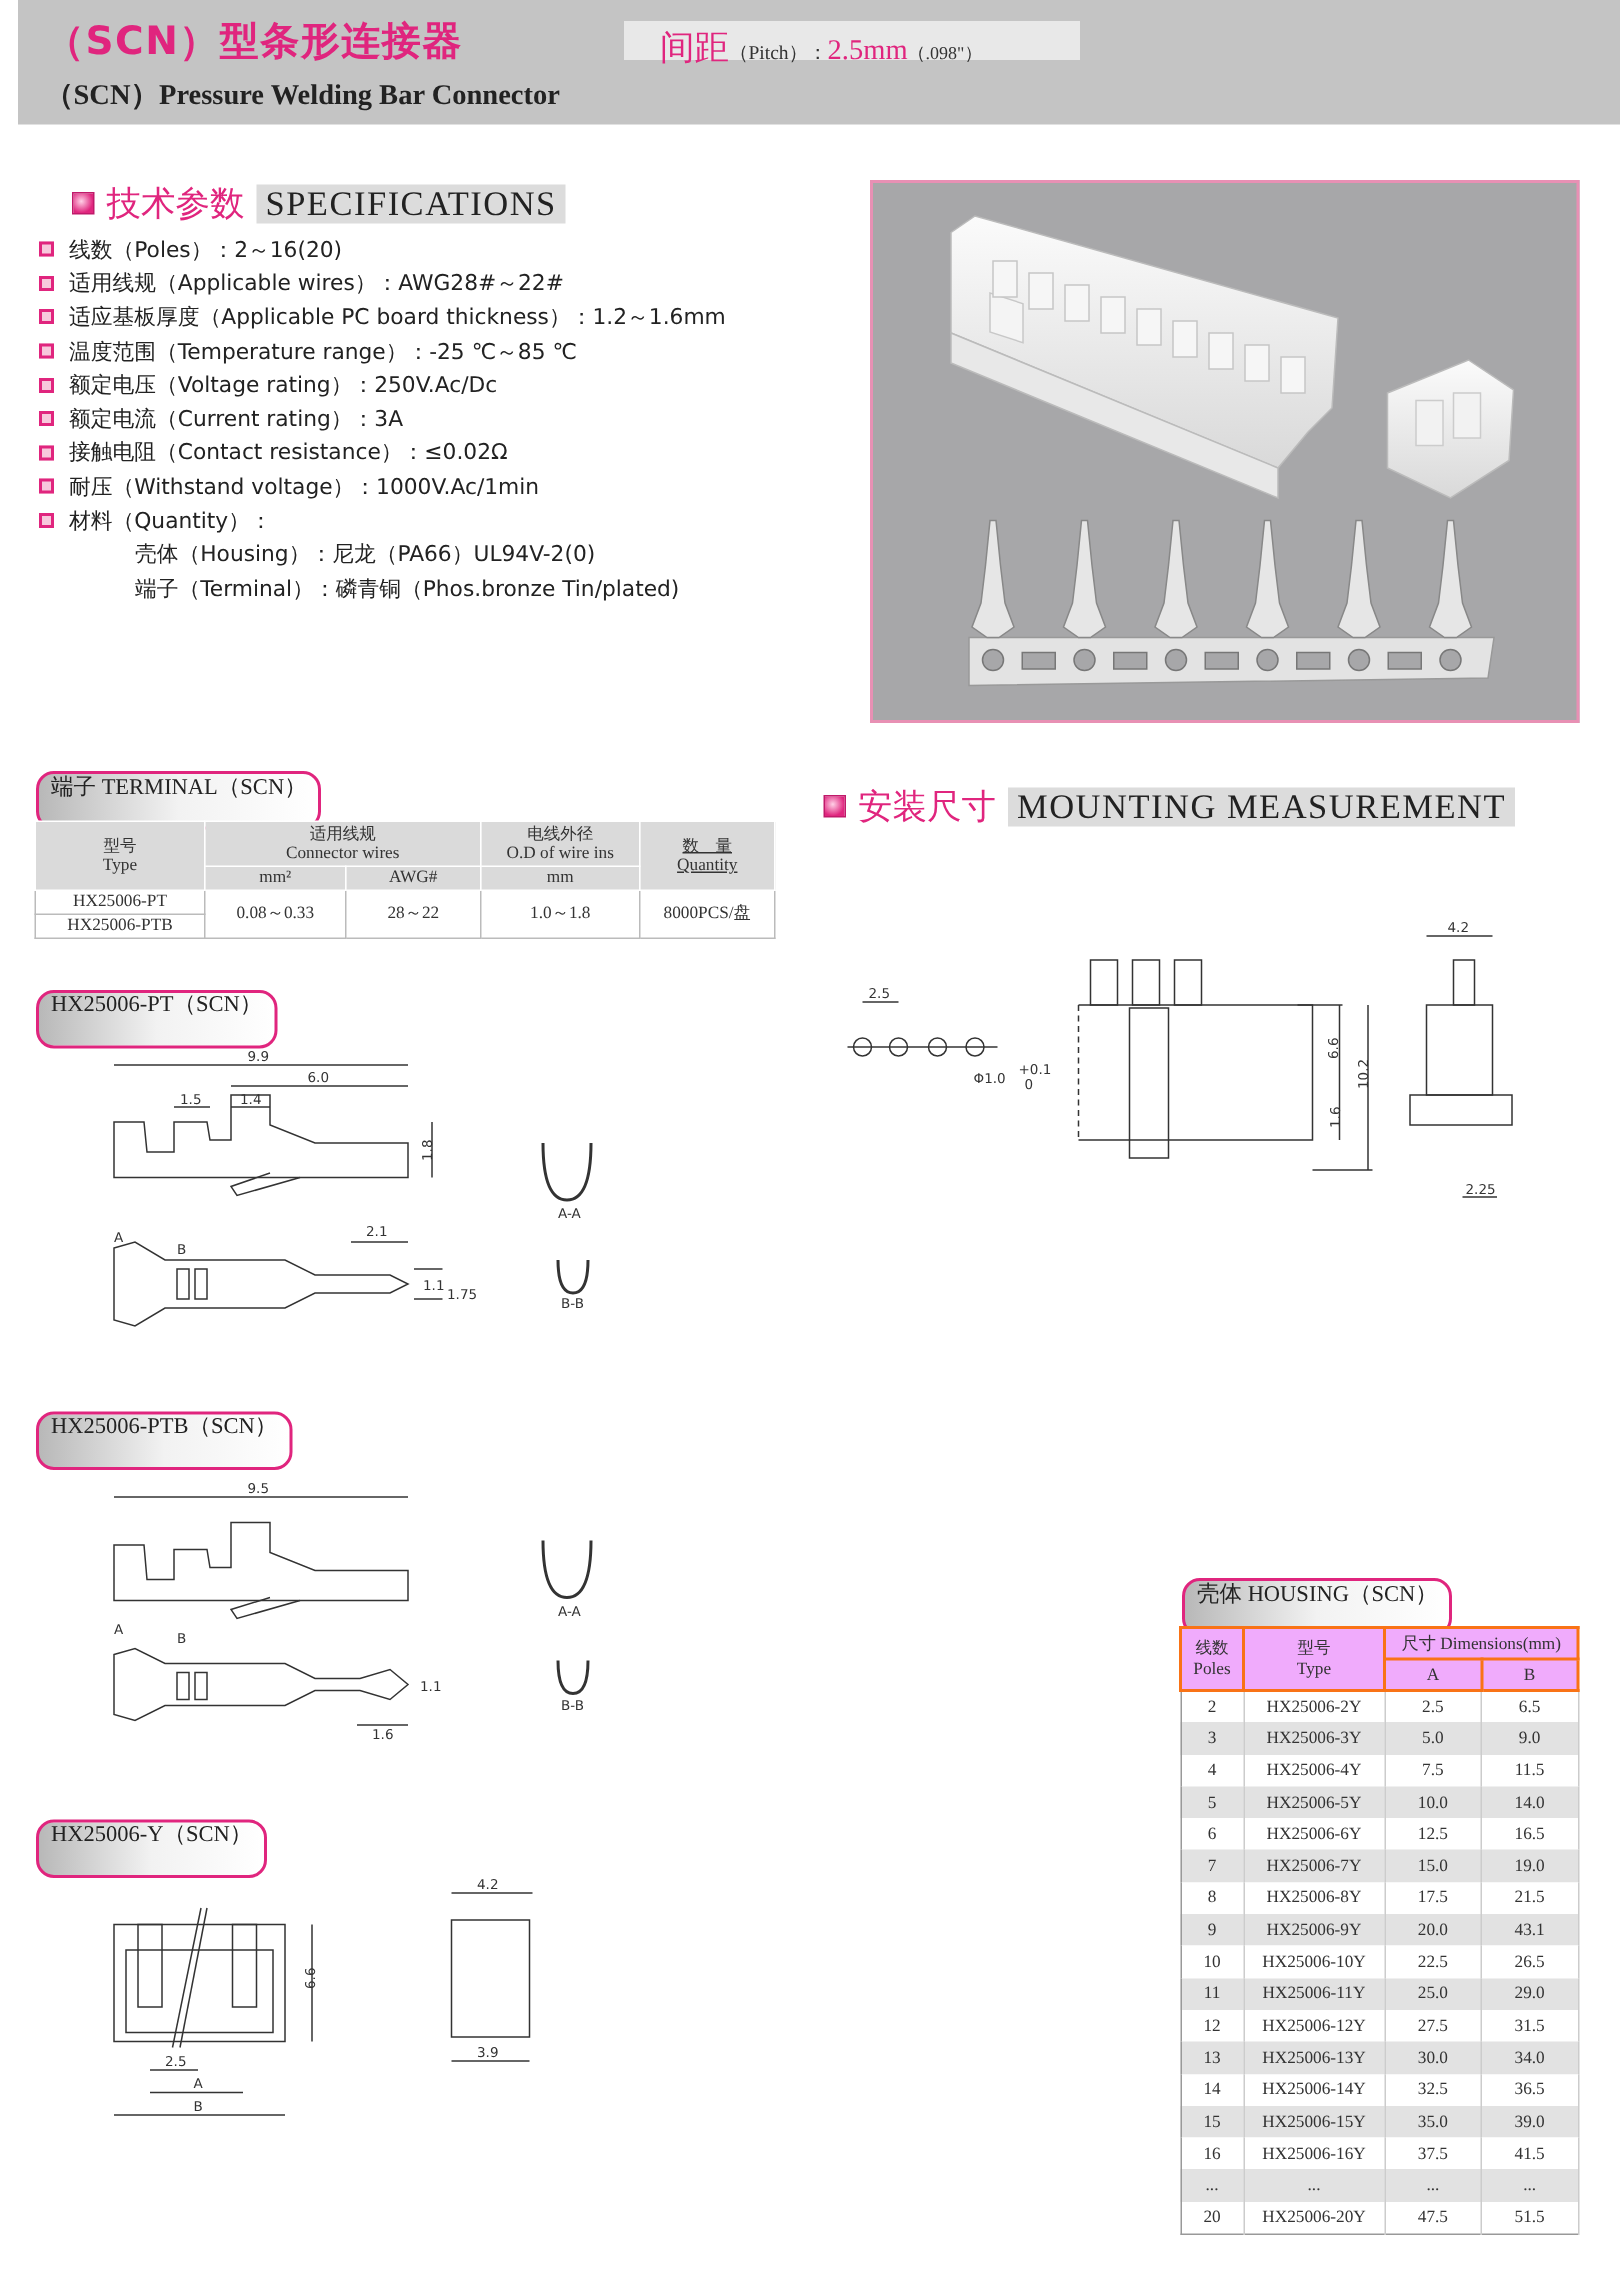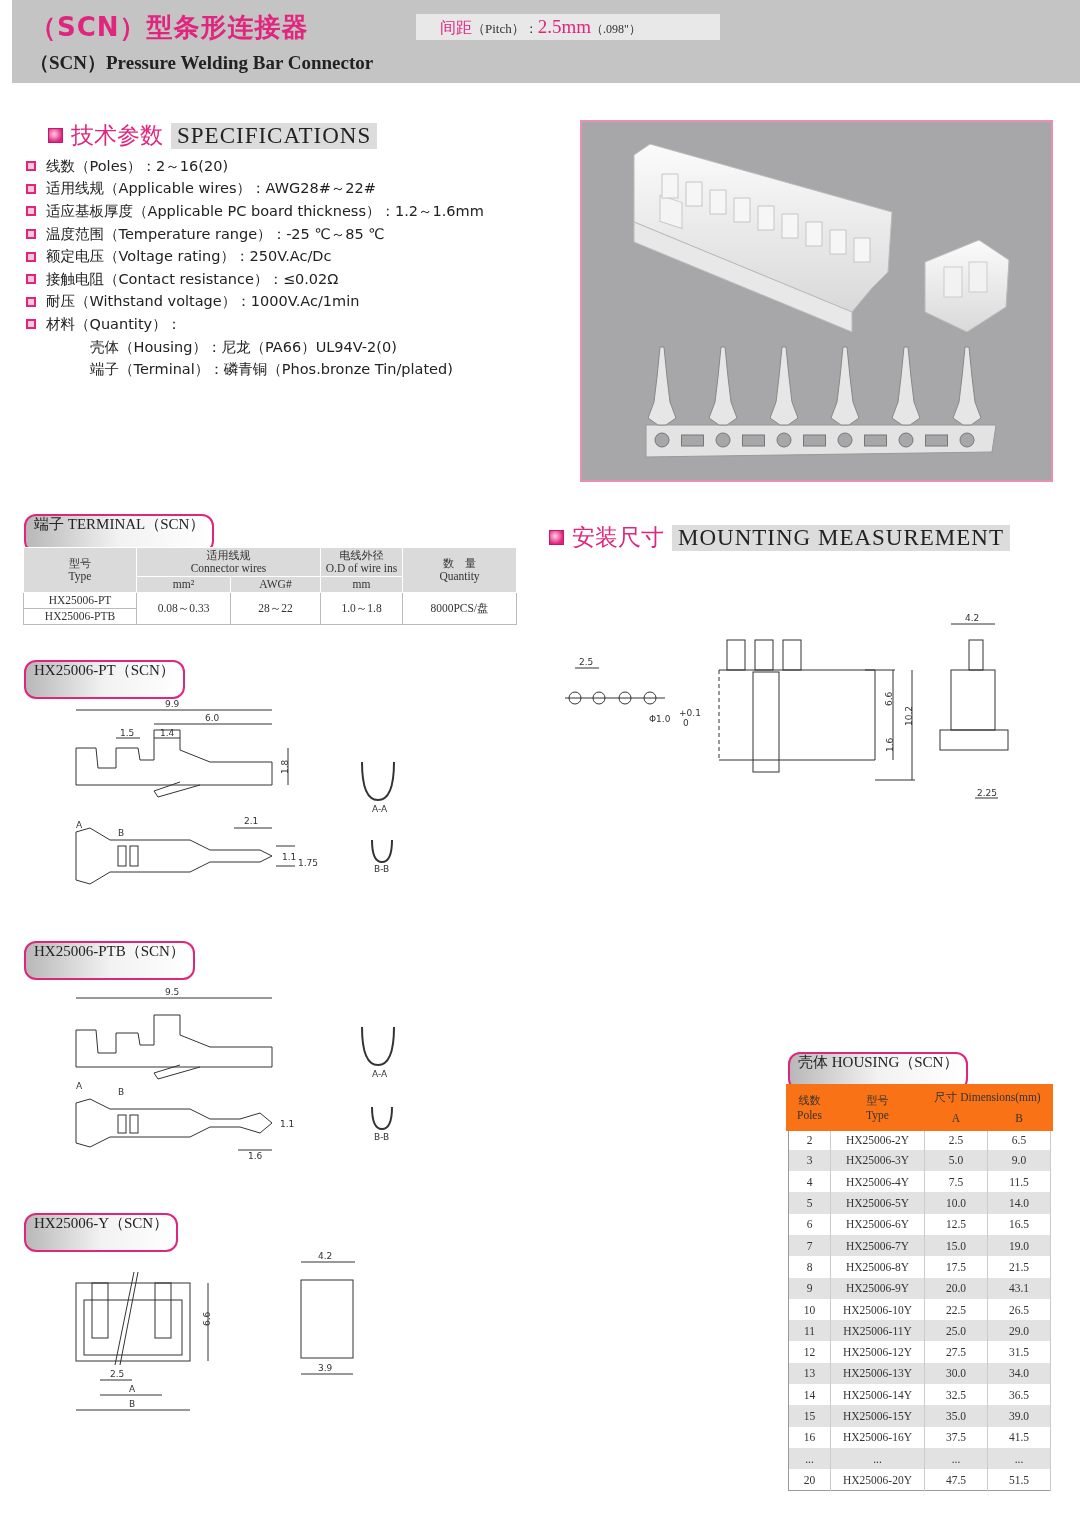--- a/index.html
+++ b/index.html
@@ -3,21 +3,21 @@
 <meta charset="utf-8">
 <style>
   * { box-sizing: border-box; margin: 0; padding: 0; }
   html, body { width: 1080px; height: 1514px; background: #fff; overflow: hidden; }
   body { position: relative; font-family: "Liberation Serif", serif; color: #222; }
 
   .header { position: absolute; left: 12px; top: 0; width: 1080px; height: 83px; background: #c4c4c4; }
   .h-title-cn { position: absolute; left: 18px; top: 10px; font-size: 26px; font-weight: bold; color: #e0257e; font-family: "DejaVu Sans", sans-serif; letter-spacing: 1px; }
   .h-title-en { position: absolute; left: 18px; top: 50px; font-size: 19px; font-weight: bold; color: #222; font-family: "Liberation Serif", serif; }
   .pitch-box { position: absolute; left: 404px; top: 14px; width: 304px; height: 26px; background: #e8e8e8; font-size: 15px; padding: 2px 0 0 24px; white-space: nowrap; }
-  .pitch-box .pk { color: #e0257e; font-size: 16px; font-family: "DejaVu Sans", sans-serif; }
+  .pitch-box .pk { color: #e0257e; font-size: 23px; font-family: "DejaVu Sans", sans-serif; }
   .pitch-box .pm { color: #333; font-size: 13px; }
   .pitch-box .pv { color: #e0257e; font-size: 19px; }
   .pitch-box .pi { color: #333; font-size: 12px; }
 
   .sec-head { position: absolute; display: flex; align-items: center; white-space: nowrap; }
   .sq { width: 15px; height: 15px; background: radial-gradient(circle at 40% 40%, #ffd0e6, #e0257e 70%); border: 1px solid #c01a6a; margin-right: 8px; }
   .sec-cn { font-family: "DejaVu Sans", sans-serif; font-size: 23px; color: #e0257e; margin-right: 8px; }
   .sec-en { background: #dcdcdc; font-size: 23px; color: #222; padding: 0 6px; letter-spacing: 1px; }
 
   .specs { position: absolute; left: 26px; top: 155px; font-family: "DejaVu Sans", sans-serif; font-size: 14.5px; color: #222; }
@@ -29,21 +29,21 @@
 
   .pill { position: absolute; height: 39px; border: 2px solid #e0257e; border-radius: 12px; background: linear-gradient(90deg, #b8b8b8, #f2f2f2 50%, #fff); font-size: 15px; padding: 0 8px; line-height: 17px; white-space: nowrap; color: #222; }
   .pill .cn { font-family: "DejaVu Sans", sans-serif; }
 
   table { border-collapse: collapse; }
   .term-tbl { position: absolute; left: 23px; top: 547px; width: 494px; font-size: 11.5px; color: #333; border: 1px solid #999; }
   .term-tbl th { background: #dadada; font-weight: normal; border: 1px solid #fff; text-align: center; padding: 1px 2px; line-height: 13px; }
   .term-tbl td { background: #fff; border: 1px solid #bbb; text-align: center; line-height: 15px; }
 
   .hous-tbl { position: absolute; left: 786px; top: 1084px; width: 267px; font-size: 11.5px; color: #333; border: 1px solid #999; }
-  .hous-tbl th { background: #f97316; font-weight: normal; border: 5px solid #f97316; text-align: center; line-height: 14px; }
+  .hous-tbl th { background: #f0abfc; font-weight: normal; border: 2px solid #f97316; text-align: center; line-height: 14px; }
   .hous-tbl td { border-right: 1px solid #ccc; text-align: center; height: 21.3px; }
   .hous-tbl tr.even td { background: #e2e2e2; }
   .hous-tbl tr.odd td { background: #fff; }
   .cn-s { font-family: "DejaVu Sans", sans-serif; font-size: 11px; }
 
   svg text { font-family: "DejaVu Sans", sans-serif; font-size: 9px; fill: #333; }
   .draw { position: absolute; }
 </style>
 </head>
 <body>
@@ -80,20 +80,25 @@
     </div>
     <div class="spec-row">
       <span class="spec-bullet"></span>
       <span>温度范围（Temperature range）</span>
       <span>：-25 ℃～85 ℃</span>
     </div>
     <div class="spec-row">
       <span class="spec-bullet"></span>
       <span>额定电压（Voltage rating）</span>
       <span>：250V.Ac/Dc</span>
+    </div>
+    <div class="spec-row">
+      <span class="spec-bullet"></span>
+      <span>额定电流（Current rating）</span>
+      <span>：3A</span>
     </div>
     <div class="spec-row">
       <span class="spec-bullet"></span>
       <span>接触电阻（Contact resistance）</span>
       <span>：≤0.02Ω</span>
     </div>
     <div class="spec-row">
       <span class="spec-bullet"></span>
       <span>耐压（Withstand voltage）</span>
       <span>：1000V.Ac/1min</span>
@@ -169,21 +174,21 @@
 </div>
 
 <div class="pill" style="left:24px; top:514px;"><span class="cn">端子</span><span> TERMINAL（SCN）</span></div>
 
 <table class="term-tbl">
   <tbody>
       <tr>
     <th rowspan="2" style="width:113px;height:40px;"><span class="cn-s">型号</span><br><span>Type</span></th>
     <th colspan="2"><span class="cn-s">适用线规</span><br><span>Connector wires</span></th>
     <th><span class="cn-s">电线外径</span><br><span>O.D of wire ins</span></th>
-    <th rowspan="2" style="width:114px;"><span class="cn-s">数　量</span><br><span>Quantity</span></th>
+    <th rowspan="2" style="width:90px;text-decoration:underline;"><span class="cn-s">数　量</span><br><span>Quantity</span></th>
   </tr>
   <tr>
     <th style="width:94px;">mm²</th>
     <th style="width:90px;">AWG#</th>
     <th>mm</th>
   </tr>
   <tr>
     <td>HX25006-PT</td>
     <td rowspan="2">0.08～0.33</td>
     <td rowspan="2">28～22</td>

